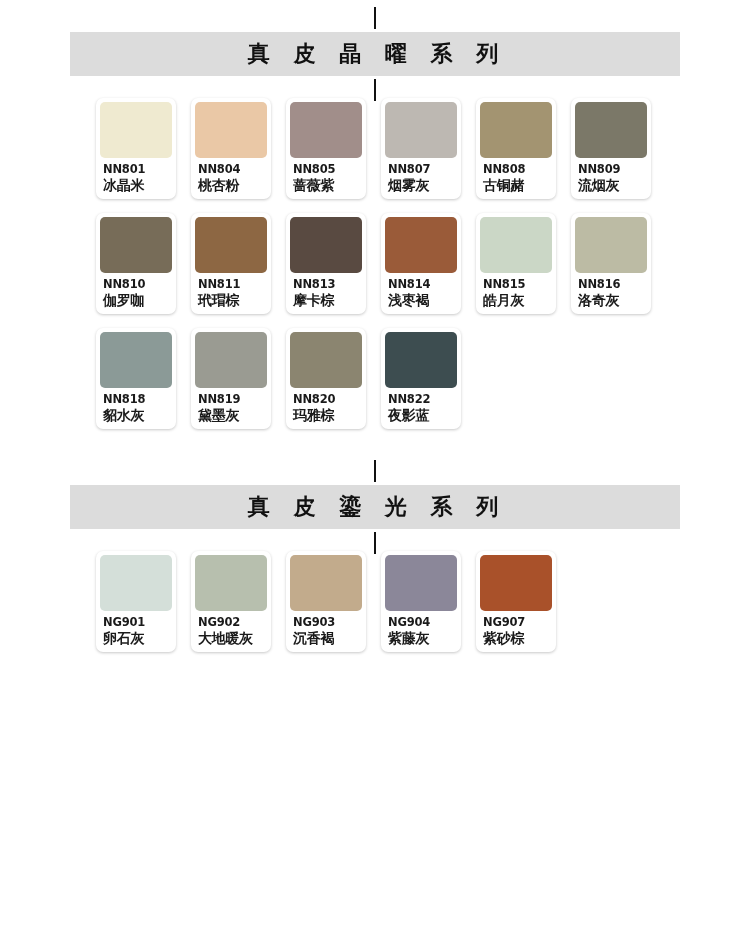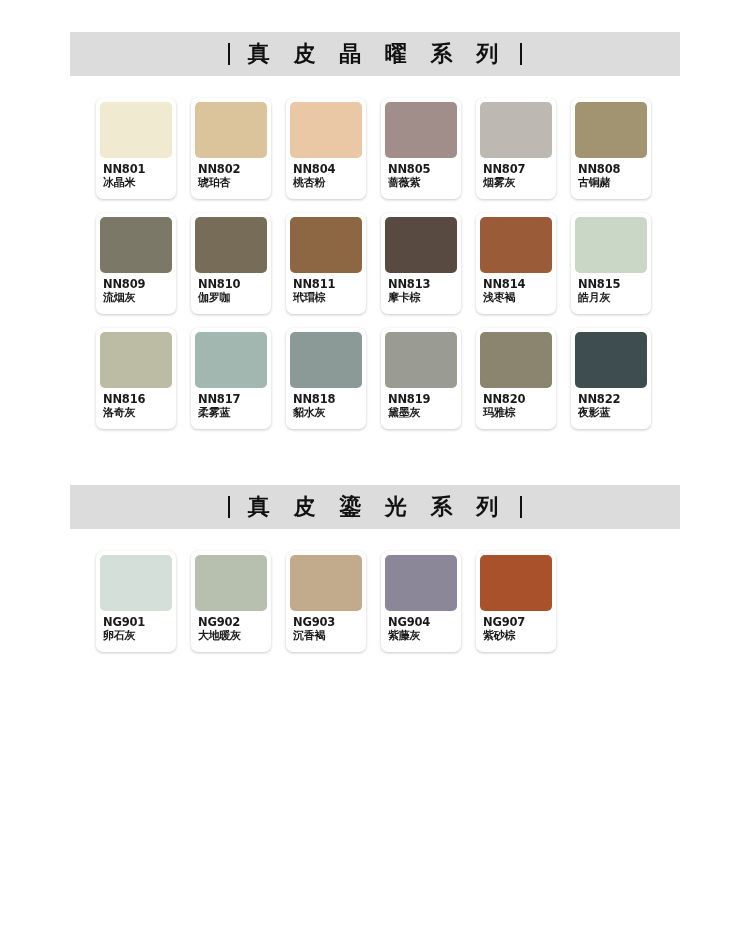--- a/index.html
+++ b/index.html
@@ -30,22 +30,23 @@
   .section-header {
     margin: 0 70px;
     height: 44px;
     background: #dcdcdc;
     display: flex;
     align-items: center;
     justify-content: center;
   }
   .section-header-inner {
     display: flex;
-    align-items: flex-end;
+    align-items: center;
     gap: 14px;
+    flex-direction: column;
   }
   .rule-mark {
     display: inline-block;
     width: 2px;
     height: 22px;
     background: #111111;
   }
   .section-title {
     font-size: 22px;
     font-weight: bold;
@@ -88,21 +89,21 @@
     line-height: 1.18;
   }
   .swatch-code {
     font-size: 11.5px;
     font-weight: bold;
     color: #1a1a1a;
     letter-spacing: -0.2px;
     white-space: nowrap;
   }
   .swatch-name {
-    font-size: 11px;
+    font-size: 14px;
     font-weight: bold;
     color: #1a1a1a;
     letter-spacing: -0.3px;
     white-space: nowrap;
   }
 
   .spacer-between-sections { height: 42px; }
   .top-spacer { height: 32px; }
   .header-gap { height: 22px; }
 </style>
@@ -123,27 +124,20 @@
     <div class="header-gap"></div>
     <div class="swatch-grid" id="grid-1">
         <div class="swatch-card">
           <div class="swatch-chip" style="background: rgb(239, 234, 208);"></div>
           <div class="swatch-meta">
             <div class="swatch-code">NN801</div>
             <div class="swatch-name">冰晶米</div>
           </div>
         </div>
         <div class="swatch-card">
-          <div class="swatch-chip" style="background: rgb(219, 196, 156);"></div>
-          <div class="swatch-meta">
-            <div class="swatch-code">NN802</div>
-            <div class="swatch-name">琥珀杏</div>
-          </div>
-        </div>
-        <div class="swatch-card">
           <div class="swatch-chip" style="background: rgb(234, 200, 166);"></div>
           <div class="swatch-meta">
             <div class="swatch-code">NN804</div>
             <div class="swatch-name">桃杏粉</div>
           </div>
         </div>
         <div class="swatch-card">
           <div class="swatch-chip" style="background: rgb(161, 142, 138);"></div>
           <div class="swatch-meta">
             <div class="swatch-code">NN805</div>
@@ -204,27 +198,20 @@
           <div class="swatch-meta">
             <div class="swatch-code">NN815</div>
             <div class="swatch-name">皓月灰</div>
           </div>
         </div>
         <div class="swatch-card">
           <div class="swatch-chip" style="background: rgb(188, 187, 164);"></div>
           <div class="swatch-meta">
             <div class="swatch-code">NN816</div>
             <div class="swatch-name">洛奇灰</div>
-          </div>
-        </div>
-        <div class="swatch-card">
-          <div class="swatch-chip" style="background: rgb(162, 183, 176);"></div>
-          <div class="swatch-meta">
-            <div class="swatch-code">NN817</div>
-            <div class="swatch-name">柔雾蓝</div>
           </div>
         </div>
         <div class="swatch-card">
           <div class="swatch-chip" style="background: rgb(139, 154, 151);"></div>
           <div class="swatch-meta">
             <div class="swatch-code">NN818</div>
             <div class="swatch-name">貂水灰</div>
           </div>
         </div>
         <div class="swatch-card">

